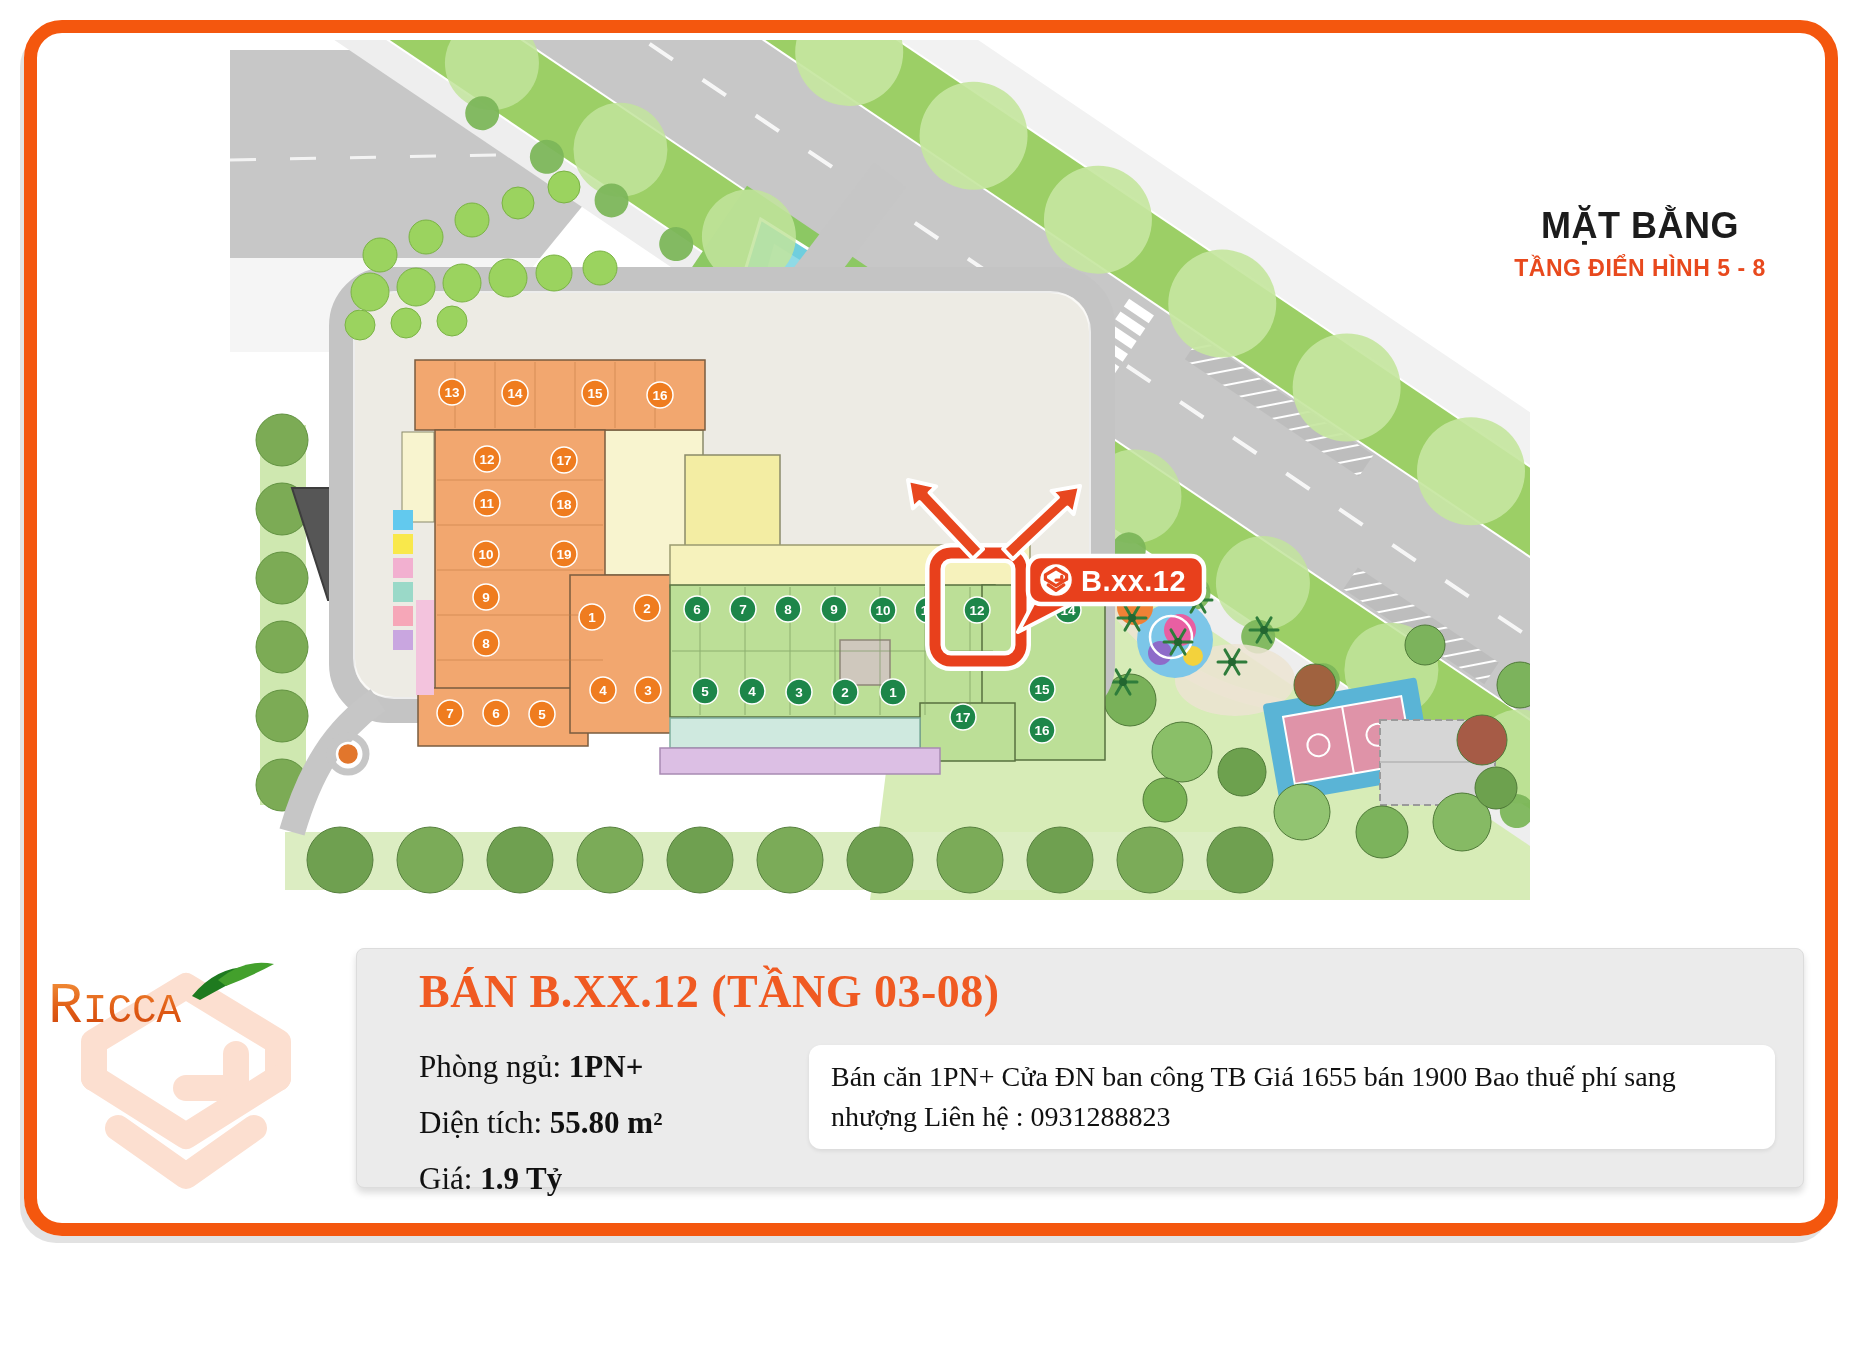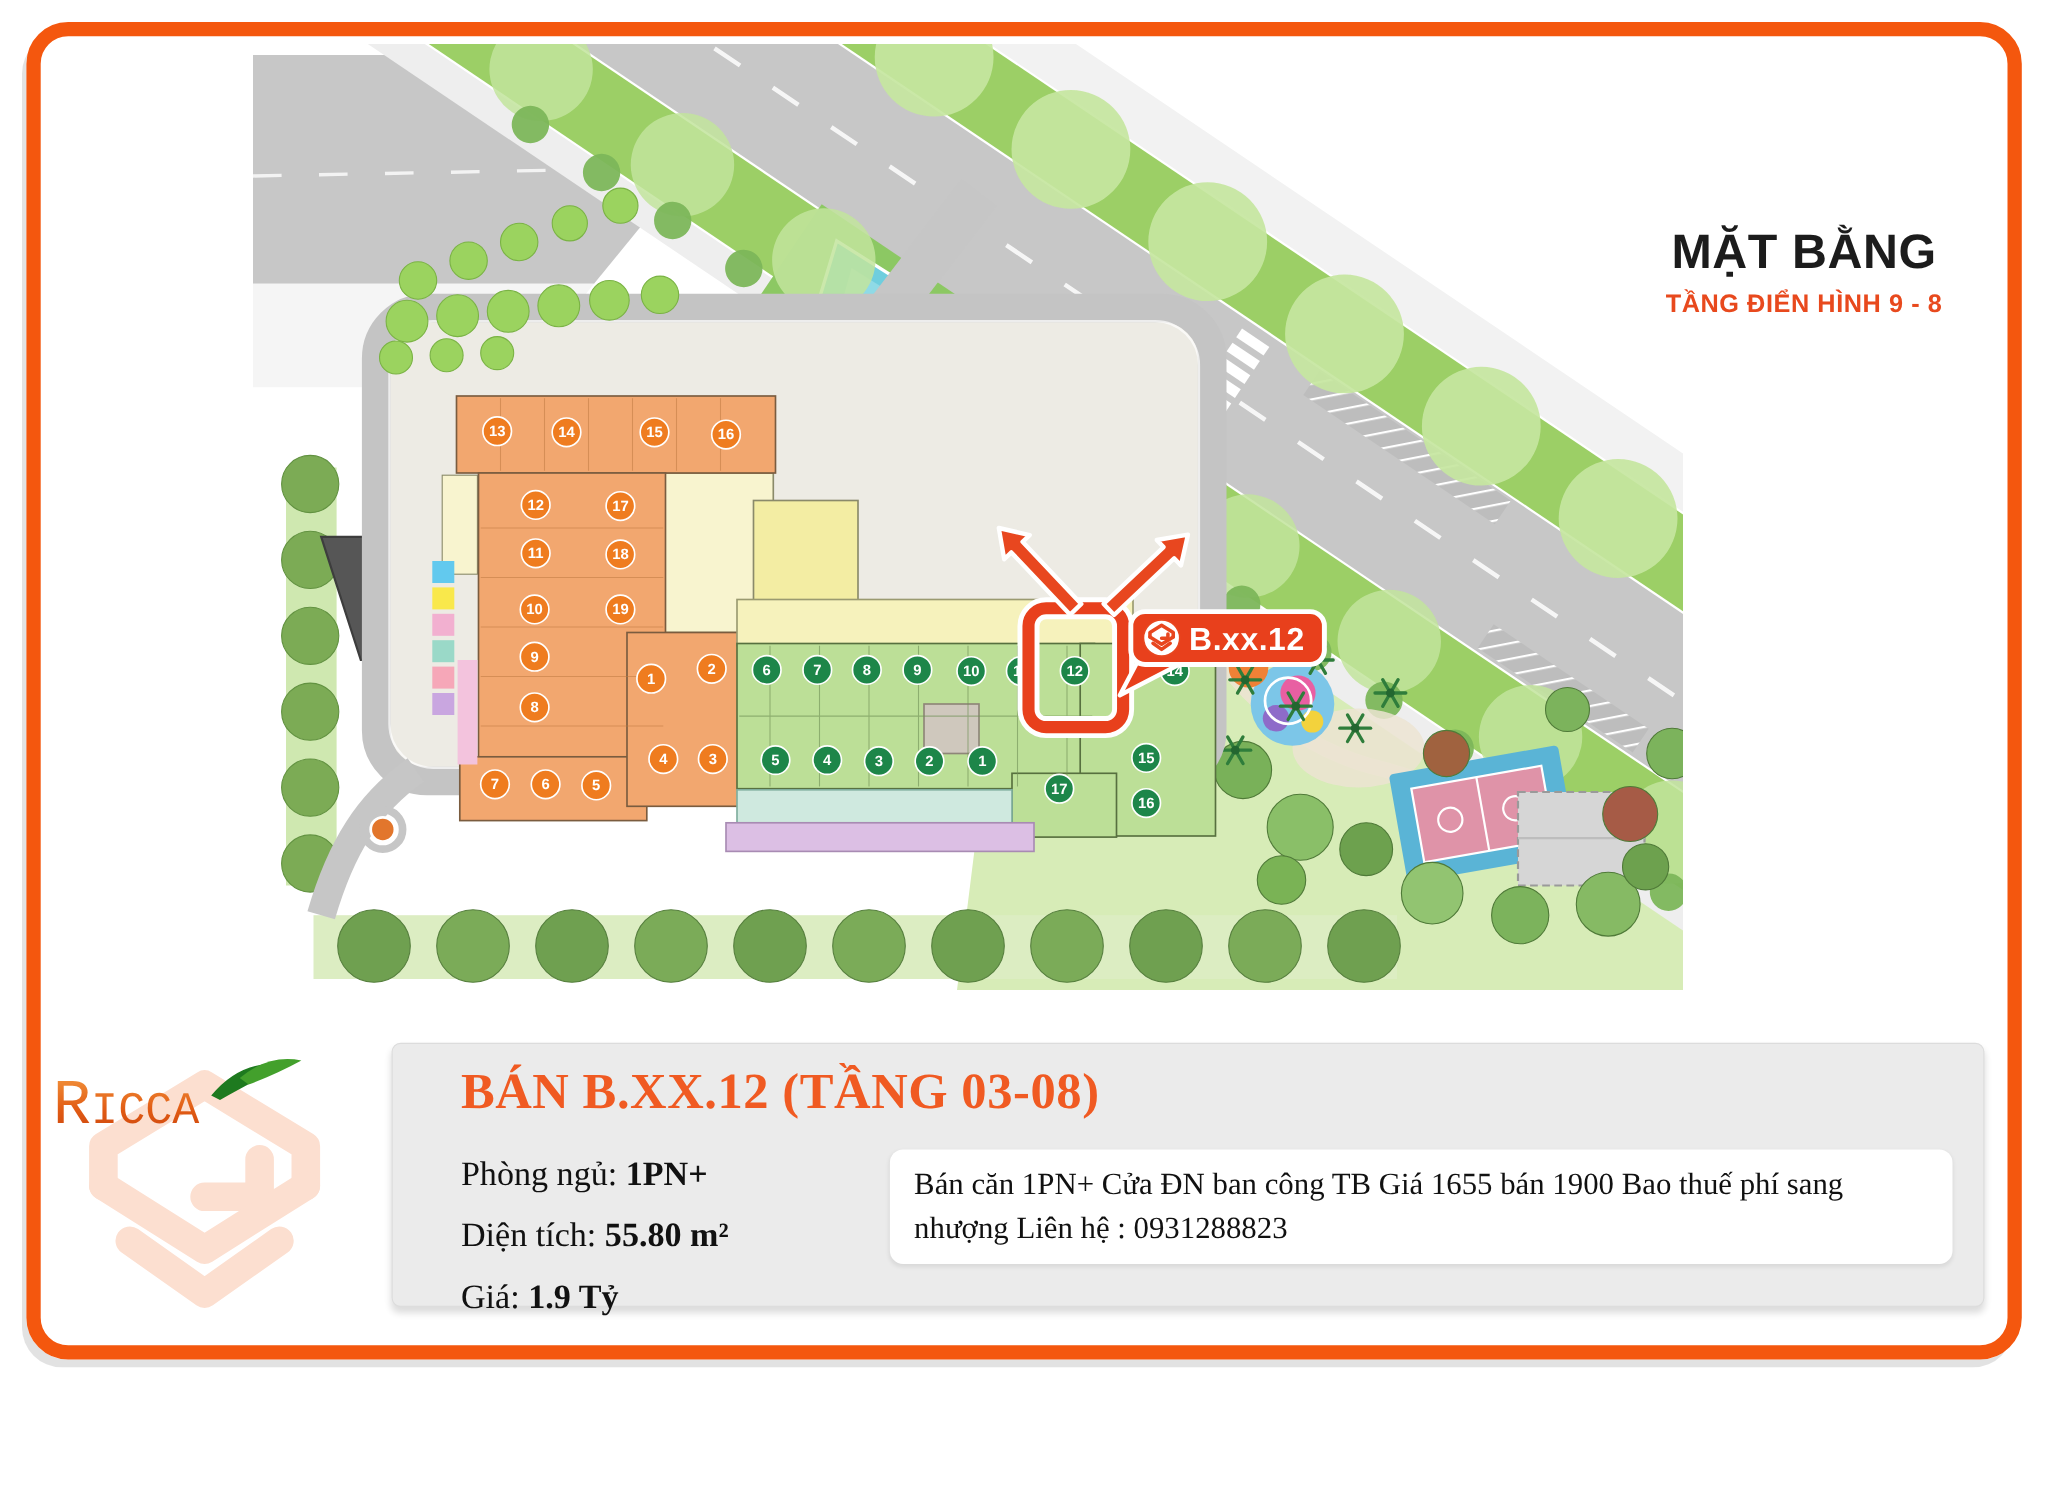--- a/index.html
+++ b/index.html
@@ -5,21 +5,21 @@
   html,body{margin:0;padding:0;background:#fff;}
   .page{position:relative;width:1864px;height:1366px;background:#fff;overflow:hidden;
         font-family:"Liberation Sans",sans-serif;}
   .frame{position:absolute;left:24px;top:20px;width:1814px;height:1216px;box-sizing:border-box;
          border:13px solid #f4570e;border-radius:38px;
          box-shadow:-6px 9px 0 -2px rgba(150,150,150,.28);}
   .plan-wrap{position:absolute;left:230px;top:40px;width:1300px;height:860px;}
   .compass-wrap{position:absolute;left:1588px;top:45px;width:170px;height:130px;}
   .compass-wrap text{font-family:"Liberation Sans",sans-serif;font-size:12.5px;fill:#3a3a3a;letter-spacing:.5px;}
   .plan-header{position:absolute;left:1430px;top:205px;width:420px;text-align:center;}
-  .plan-title{font-size:44px;font-weight:800;color:#1c1c1c;letter-spacing:.5px;}
+  .plan-title{font-size:36px;font-weight:800;color:#1c1c1c;letter-spacing:.5px;}
   .plan-subtitle{margin-top:8px;font-size:23px;font-weight:700;color:#e8491d;letter-spacing:.5px;}
   .logo{position:absolute;left:48px;top:950px;width:290px;height:280px;}
   .logo-emblem{position:absolute;left:18px;top:8px;}
   .logo-text{position:absolute;left:0;top:28px;width:100%;font-family:Liberation Mono, monospace;
              font-variant:small-caps;font-size:58px;font-weight:500;color:#de5512;line-height:1;}
   @supports (-webkit-background-clip:text){
     .logo-text{background:linear-gradient(180deg,#f2913a 0%,#e05a13 55%,#c8420e 100%);
                -webkit-background-clip:text;background-clip:text;color:transparent;}
   }
   .logo-leaf{position:absolute;left:140px;top:6px;}
@@ -444,21 +444,21 @@
           </g>
           <text x="851" y="551" font-family="Liberation Sans,sans-serif" font-size="29" font-weight="bold" fill="#fff" letter-spacing=".5">B.xx.12</text>
         </g>
       </g>
     </svg>
   </div>
 
 
   <div class="plan-header">
     <div class="plan-title">MẶT BẰNG</div>
-    <div class="plan-subtitle">TẦNG ĐIỂN HÌNH 9 - 8</div>
+    <div class="plan-subtitle">TẦNG ĐIỂN HÌNH 5 - 8</div>
   </div>
 
   <div class="logo">
     <svg class="logo-emblem" width="240" height="250" viewBox="0 0 240 250">
       <g stroke="#fcdfd0" stroke-width="26" fill="none" stroke-linejoin="round" stroke-linecap="round">
         <path d="M28,120 V84 L120,28 L212,84 V120"></path>
         <path d="M120,130 H170 V96"></path>
         <path d="M28,120 L120,178 L212,120"></path>
         <path d="M52,170 L120,218 L188,170"></path>
       </g>

